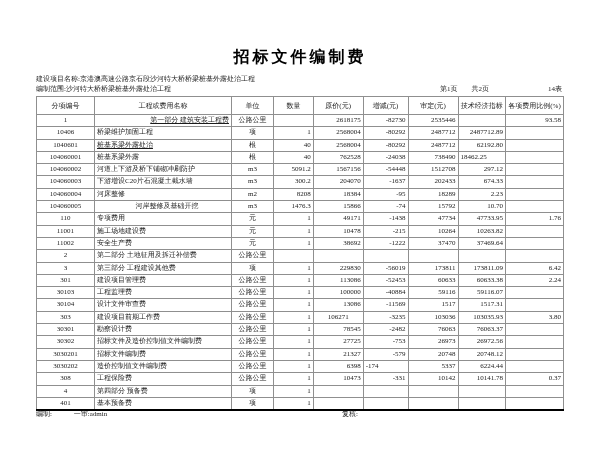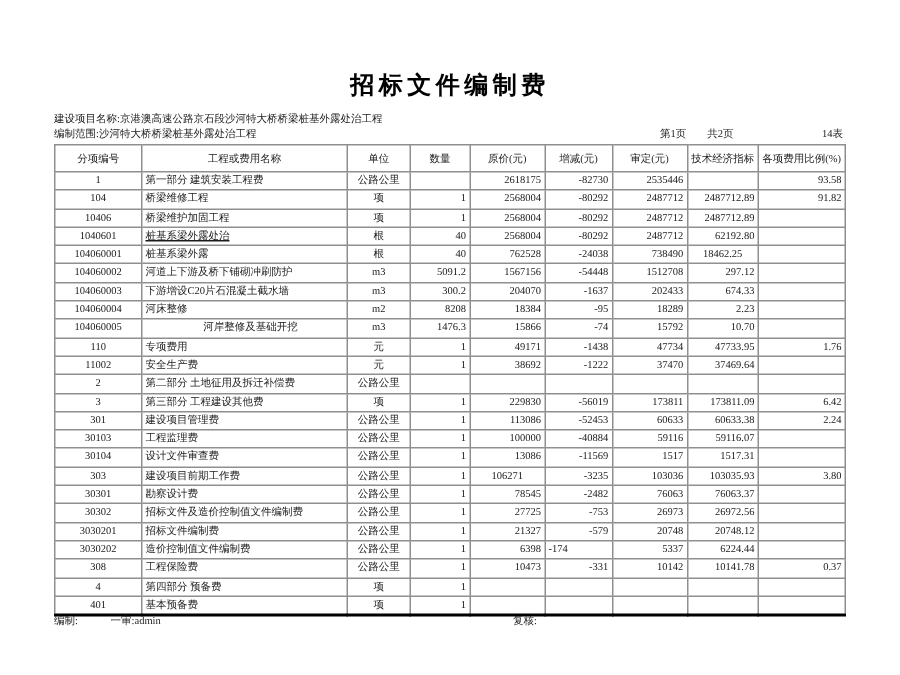--- a/index.html
+++ b/index.html
@@ -104,39 +104,28 @@
           <th>原价(元)</th>
           <th>增减(元)</th>
           <th>审定(元)</th>
           <th>技术经济指标</th>
           <th>各项费用比例(%)</th>
         </tr>
     </thead>
     <tbody>
         <tr>
           <td style="text-align: center;">1</td>
-          <td style="text-align: left;">第一部分 建筑安装工程费</td>
+          <td style="text-align: right; text-decoration: underline;">第一部分 建筑安装工程费</td>
           <td style="text-align: center;">公路公里</td>
           <td style="text-align: right;"></td>
           <td style="text-align: right;">2618175</td>
           <td style="text-align: right;">-82730</td>
           <td style="text-align: right;">2535446</td>
           <td style="text-align: right;"></td>
           <td style="text-align: right;">93.58</td>
-        </tr>
-        <tr>
-          <td style="text-align: center;">104</td>
-          <td style="text-align: left;">桥梁维修工程</td>
-          <td style="text-align: center;">项</td>
-          <td style="text-align: right;">1</td>
-          <td style="text-align: right;">2568004</td>
-          <td style="text-align: right;">-80292</td>
-          <td style="text-align: right;">2487712</td>
-          <td style="text-align: right;">2487712.89</td>
-          <td style="text-align: right;">91.82</td>
         </tr>
         <tr>
           <td style="text-align: center;">10406</td>
           <td style="text-align: left;">桥梁维护加固工程</td>
           <td style="text-align: center;">项</td>
           <td style="text-align: right;">1</td>
           <td style="text-align: right;">2568004</td>
           <td style="text-align: right;">-80292</td>
           <td style="text-align: right;">2487712</td>
           <td style="text-align: right;">2487712.89</td>
@@ -154,21 +143,21 @@
           <td style="text-align: right;"></td>
         </tr>
         <tr>
           <td style="text-align: center;">104060001</td>
           <td style="text-align: left;">桩基系梁外露</td>
           <td style="text-align: center;">根</td>
           <td style="text-align: right;">40</td>
           <td style="text-align: right;">762528</td>
           <td style="text-align: right;">-24038</td>
           <td style="text-align: right;">738490</td>
-          <td style="text-align: center;">18462.25</td>
+          <td style="text-align: left;">18462.25</td>
           <td style="text-align: right;"></td>
         </tr>
         <tr>
           <td style="text-align: center;">104060002</td>
           <td style="text-align: left;">河道上下游及桥下铺砌冲刷防护</td>
           <td style="text-align: center;">m3</td>
           <td style="text-align: right;">5091.2</td>
           <td style="text-align: right;">1567156</td>
           <td style="text-align: right;">-54448</td>
           <td style="text-align: right;">1512708</td>
@@ -213,20 +202,31 @@
           <td style="text-align: left;">专项费用</td>
           <td style="text-align: center;">元</td>
           <td style="text-align: right;">1</td>
           <td style="text-align: right;">49171</td>
           <td style="text-align: right;">-1438</td>
           <td style="text-align: right;">47734</td>
           <td style="text-align: right;">47733.95</td>
           <td style="text-align: right;">1.76</td>
         </tr>
         <tr>
+          <td style="text-align: center;">11001</td>
+          <td style="text-align: left;">施工场地建设费</td>
+          <td style="text-align: center;">元</td>
+          <td style="text-align: right;">1</td>
+          <td style="text-align: right;">10478</td>
+          <td style="text-align: right;">-215</td>
+          <td style="text-align: right;">10264</td>
+          <td style="text-align: right;">10263.82</td>
+          <td style="text-align: right;"></td>
+        </tr>
+        <tr>
           <td style="text-align: center;">11002</td>
           <td style="text-align: left;">安全生产费</td>
           <td style="text-align: center;">元</td>
           <td style="text-align: right;">1</td>
           <td style="text-align: right;">38692</td>
           <td style="text-align: right;">-1222</td>
           <td style="text-align: right;">37470</td>
           <td style="text-align: right;">37469.64</td>
           <td style="text-align: right;"></td>
         </tr>

